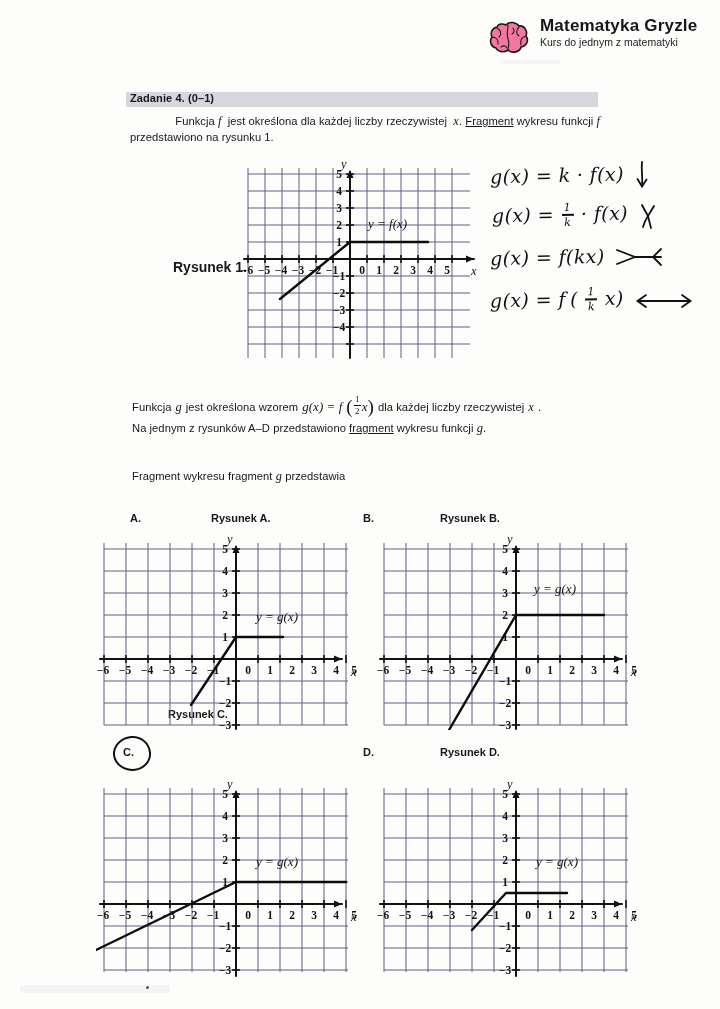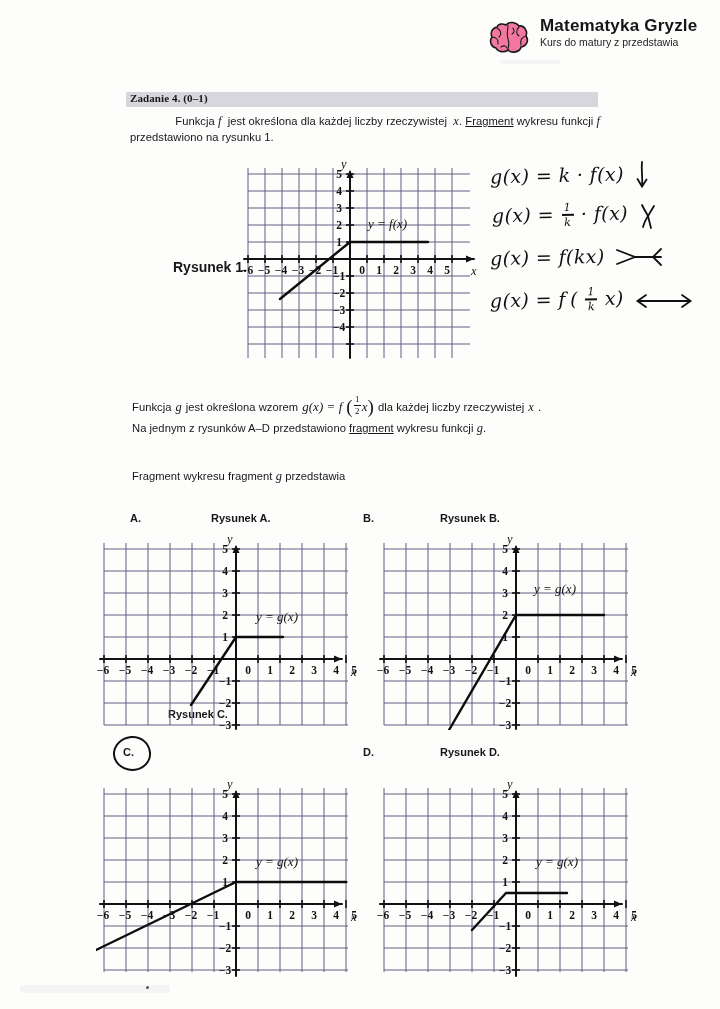--- a/index.html
+++ b/index.html
@@ -13,21 +13,21 @@
 
   
   .logo-wrap{position:absolute;left:487px;top:16px;display:flex;align-items:flex-start;gap:9px;}
   .brain{width:44px;height:40px;flex:none;margin-top:2px;}
   .logo-text{display:flex;flex-direction:column;line-height:1.12;}
   .logo-title{font-size:17px;font-weight:bold;letter-spacing:.2px;color:#161616;white-space:nowrap;}
   .logo-sub{font-size:10.5px;color:#1d1d1d;white-space:nowrap;margin-top:2px;}
 
   
   .task-band{position:absolute;left:126px;top:92px;width:472px;height:15px;background:#d6d6dc;}
-  .task-title{position:absolute;left:130px;top:92px;font-size:11px;font-weight:bold;letter-spacing:.1px;font-family:Liberation Serif, serif;}
+  .task-title{position:absolute;left:130px;top:92px;font-size:11px;font-weight:bold;letter-spacing:.1px;}
   .para{position:absolute;font-size:11.2px;line-height:16px;letter-spacing:.05px;text-align:right;}
   .it{font-style:italic;font-family:"Liberation Serif",serif;font-size:12.4px;}
   .u{text-decoration:underline;}
 
   
   .chart{position:absolute;}
   .chart svg{display:block;}
 
   
   .hand{position:absolute;font-family:"DejaVu Sans",sans-serif;color:#111;}
@@ -69,21 +69,21 @@
         <path d="M10 10 C14 12 15 16 12 19"></path>
         <path d="M5 19 C9 19 12 22 11 26"></path>
         <path d="M32 9 C29 12 29 16 32 18"></path>
         <path d="M39 18 C35 19 33 22 34 27"></path>
         <path d="M14 29 C17 27 19 28 20 30"></path>
         <path d="M26 10 C28 13 27 15 25 16"></path>
       </g>
     </svg>
     <div class="logo-text">
       <div class="logo-title">Matematyka Gryzle</div>
-      <div class="logo-sub">Kurs do matury z przedstawia</div>
+      <div class="logo-sub">Kurs do jednym z matematyki</div>
     </div>
   </div>
 
   <div class="task-band"></div>
   <div class="task-title">Zadanie 4. (0–1)</div>
 
   <div class="para" style="left:130px;top:113px;width:470px;">
     <span>Funkcja</span>
     <span class="it">f</span>&nbsp;
     <span>jest określona dla każdej liczby rzeczywistej</span>&nbsp;

